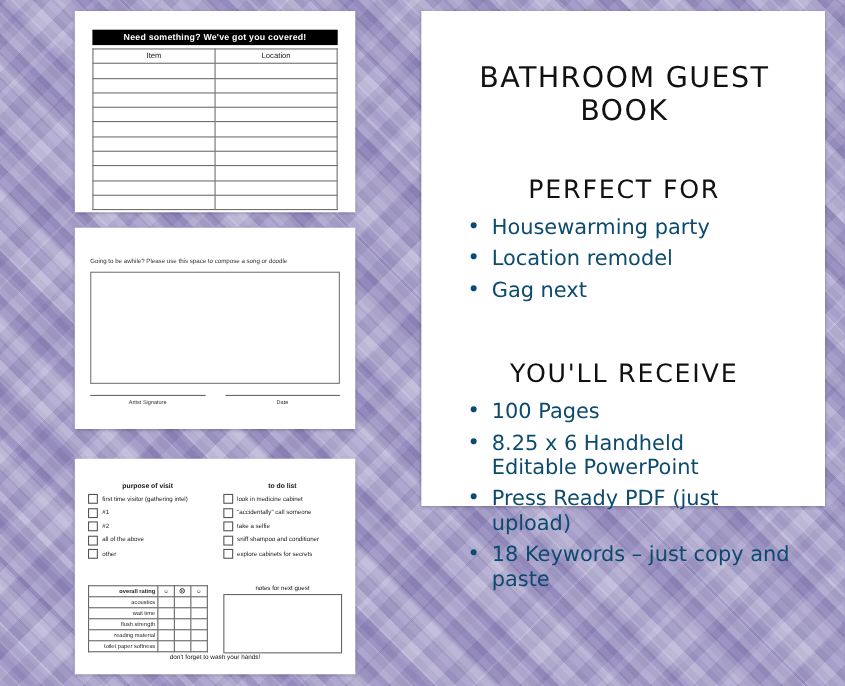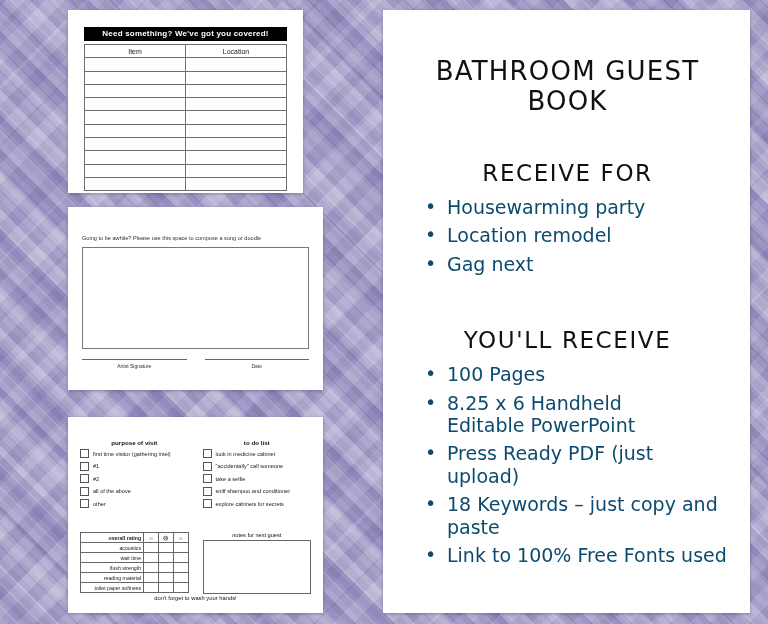--- a/index.html
+++ b/index.html
@@ -27,21 +27,21 @@
     opacity:.7;
   }
 
   
   .sheet{
     position:absolute;background:#fff;
     box-shadow:0 1px 3px rgba(40,30,70,.35);
   }
 
   
-  #sheet1{left:68px;top:10px;width:235px;height:183px;text-decoration:underline;}
+  #sheet1{left:68px;top:10px;width:255px;height:183px;text-decoration:underline;}
   #sheet1 .inner{position:absolute;left:16px;top:17px;right:16px;bottom:14px;}
   .banner{
     background:#000;color:#fff;text-align:center;
     font-size:8px;font-weight:bold;padding:2px 0 3px;letter-spacing:.2px;
     font-family:"Liberation Sans", sans-serif;
   }
   .tbl{width:100%;border-collapse:collapse;table-layout:fixed;margin-top:3px;}
   .tbl td,.tbl th{border:1px solid #6f6f6f;height:12.3px;padding:0;}
   .tbl th{font-size:7px;font-weight:normal;color:#222;font-family:"Liberation Sans", sans-serif;}
 
@@ -84,21 +84,21 @@
   .notes .cap{font-size:5.6px;text-align:center;margin-bottom:2px;color:#111;
     font-family:"Liberation Sans", sans-serif;}
   .notes .bx{border:1px solid #666;height:52px;}
   .footnote{
     position:absolute;left:0;right:0;top:178px;text-align:center;
     font-size:5.8px;color:#111;font-family:"Liberation Sans", sans-serif;
   }
 
   
   #panel{
-    position:absolute;left:383px;top:10px;width:367px;height:603px;
+    position:absolute;left:383px;top:10px;width:367px;height:450px;
     background:#fff;box-shadow:0 1px 3px rgba(40,30,70,.35);
     padding:0;box-sizing:border-box;
   }
   #panel .pad{padding:46px 20px 10px 22px;}
   .h1{
     font-family:"DejaVu Sans", sans-serif;
     font-size:26px;letter-spacing:1.2px;text-align:center;color:#111;
     margin:0 0 44px 0;font-weight:400;
   }
   .h2{
@@ -291,34 +291,33 @@
     </div>
   </div>
 
   <div class="footnote">don't forget to wash your hands!</div>
 </div>
 
 <div id="panel">
   <div class="pad">
     <div class="h1">BATHROOM GUEST BOOK</div>
 
-    <div class="h2">RECEIVE FOR</div>
+    <div class="h2">PERFECT FOR</div>
     <ul class="bullets">
       <li>Housewarming party</li>
       <li>Location remodel</li>
       <li>Gag next</li>
     </ul>
 
     <div class="gap"></div>
 
     <div class="h2">YOU'LL RECEIVE</div>
     <ul class="bullets">
       <li>100 Pages</li>
       <li>
         <span>8.25 x 6 Handheld</span>
         <span class="sub">Editable PowerPoint</span>
       </li>
       <li>Press Ready PDF (just upload)</li>
       <li>18 Keywords – just copy and paste</li>
-      <li>Link to 100% Free Fonts used</li>
     </ul>
   </div>
 </div>
 
 </body></html>

